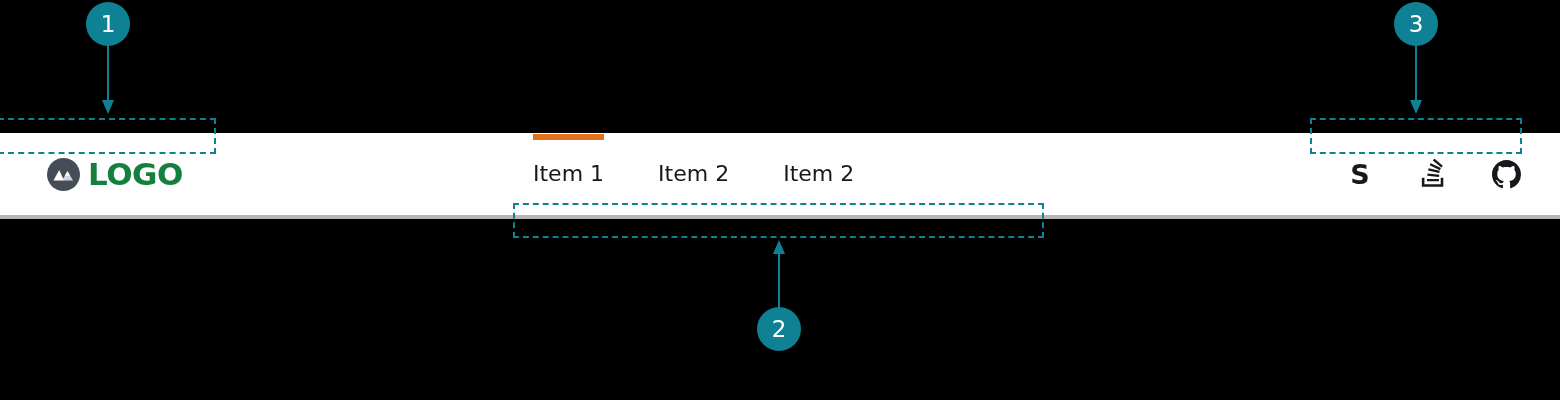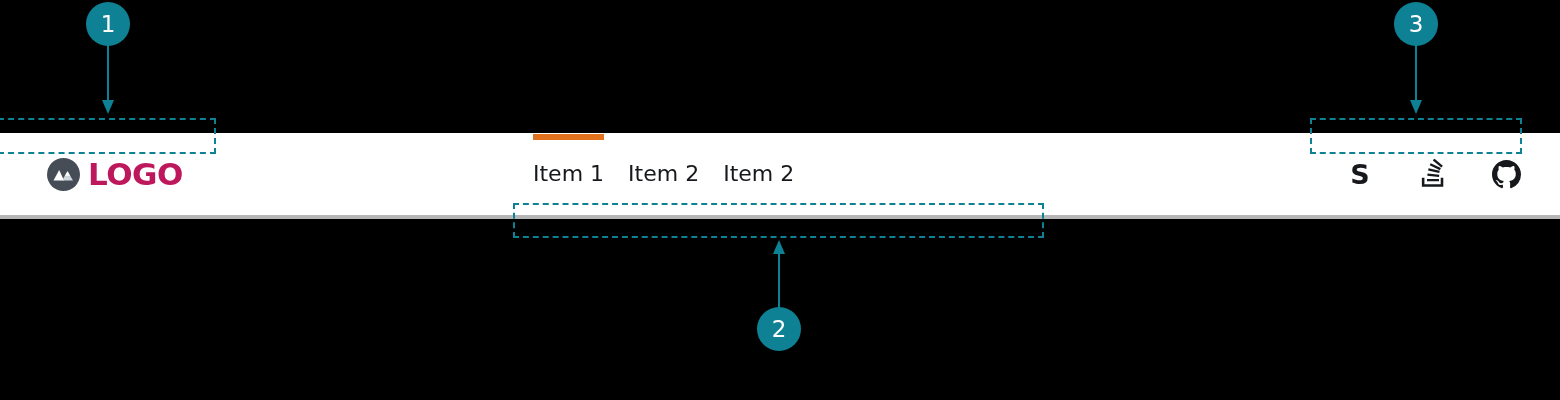--- a/index.html
+++ b/index.html
@@ -48,34 +48,34 @@
   #brand-mark {
     width: 33px;
     height: 33px;
     flex: 0 0 33px;
     display: block;
   }
   #brand-text {
     font-size: 31px;
     font-weight: bold;
     letter-spacing: -0.5px;
-    color: #be185d;
+    color: #15803d;
     line-height: 1;
     font-family: "DejaVu Sans", "Liberation Sans", sans-serif;
   }
 
   
   #primary-nav {
     position: absolute;
     left: 533px;
     top: 0;
     height: 82px;
     display: flex;
     align-items: center;
-    gap: 24px;
+    gap: 54px;
   }
   .nav-item {
     position: relative;
     font-size: 22px;
     color: #16181c;
     line-height: 82px;
     height: 82px;
     white-space: nowrap;
     text-decoration: none;
     cursor: pointer;

